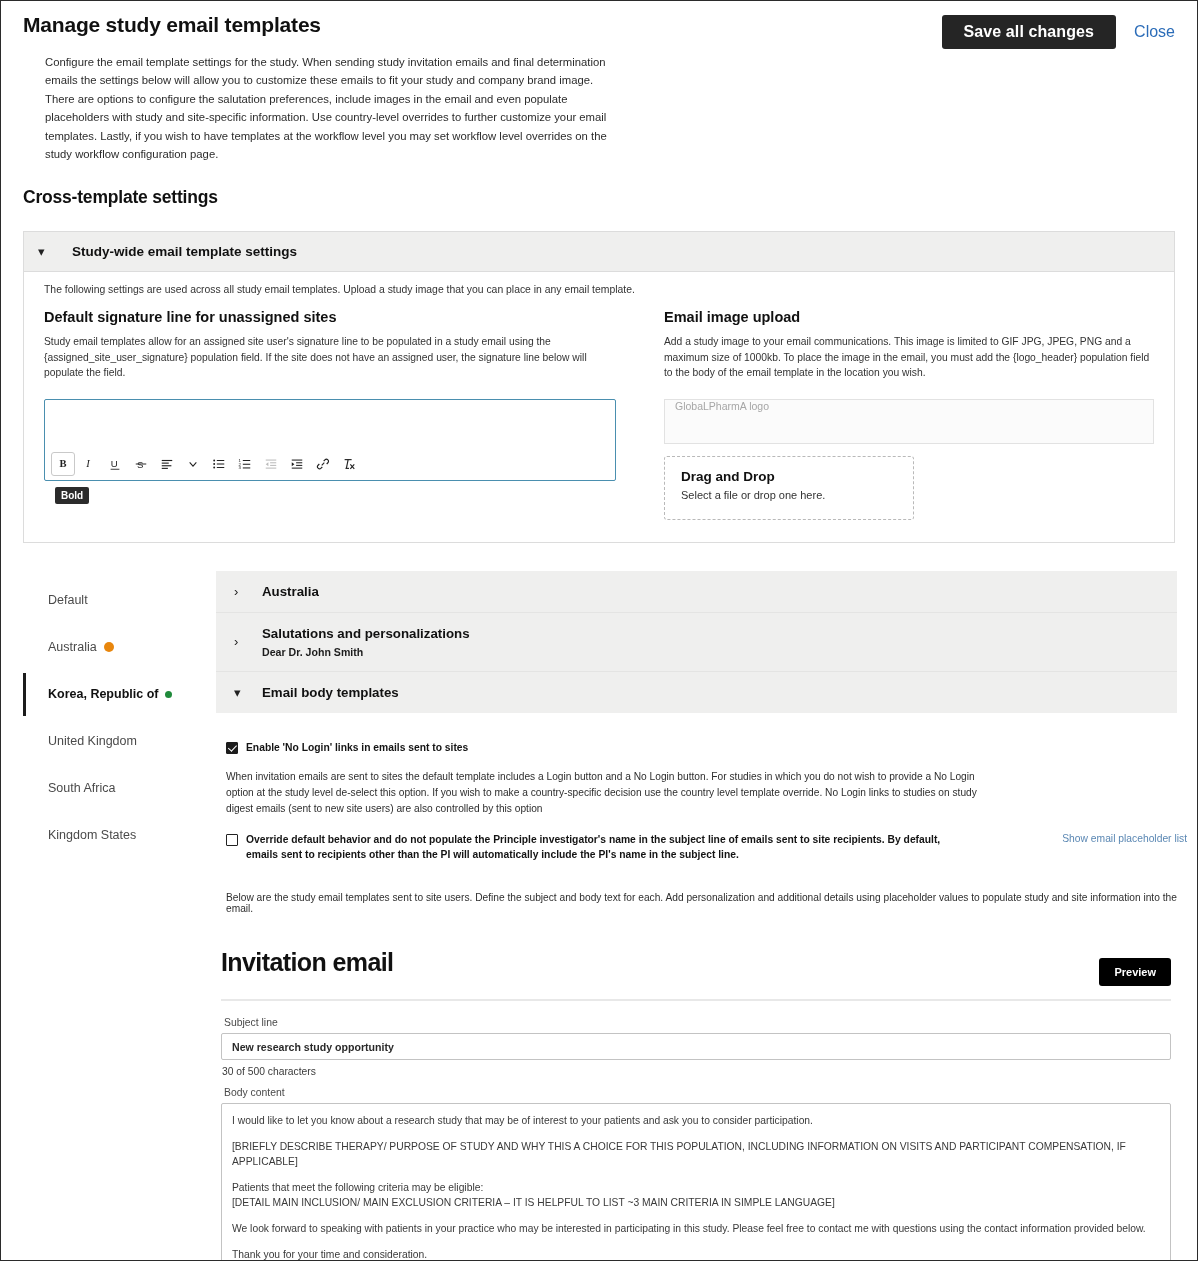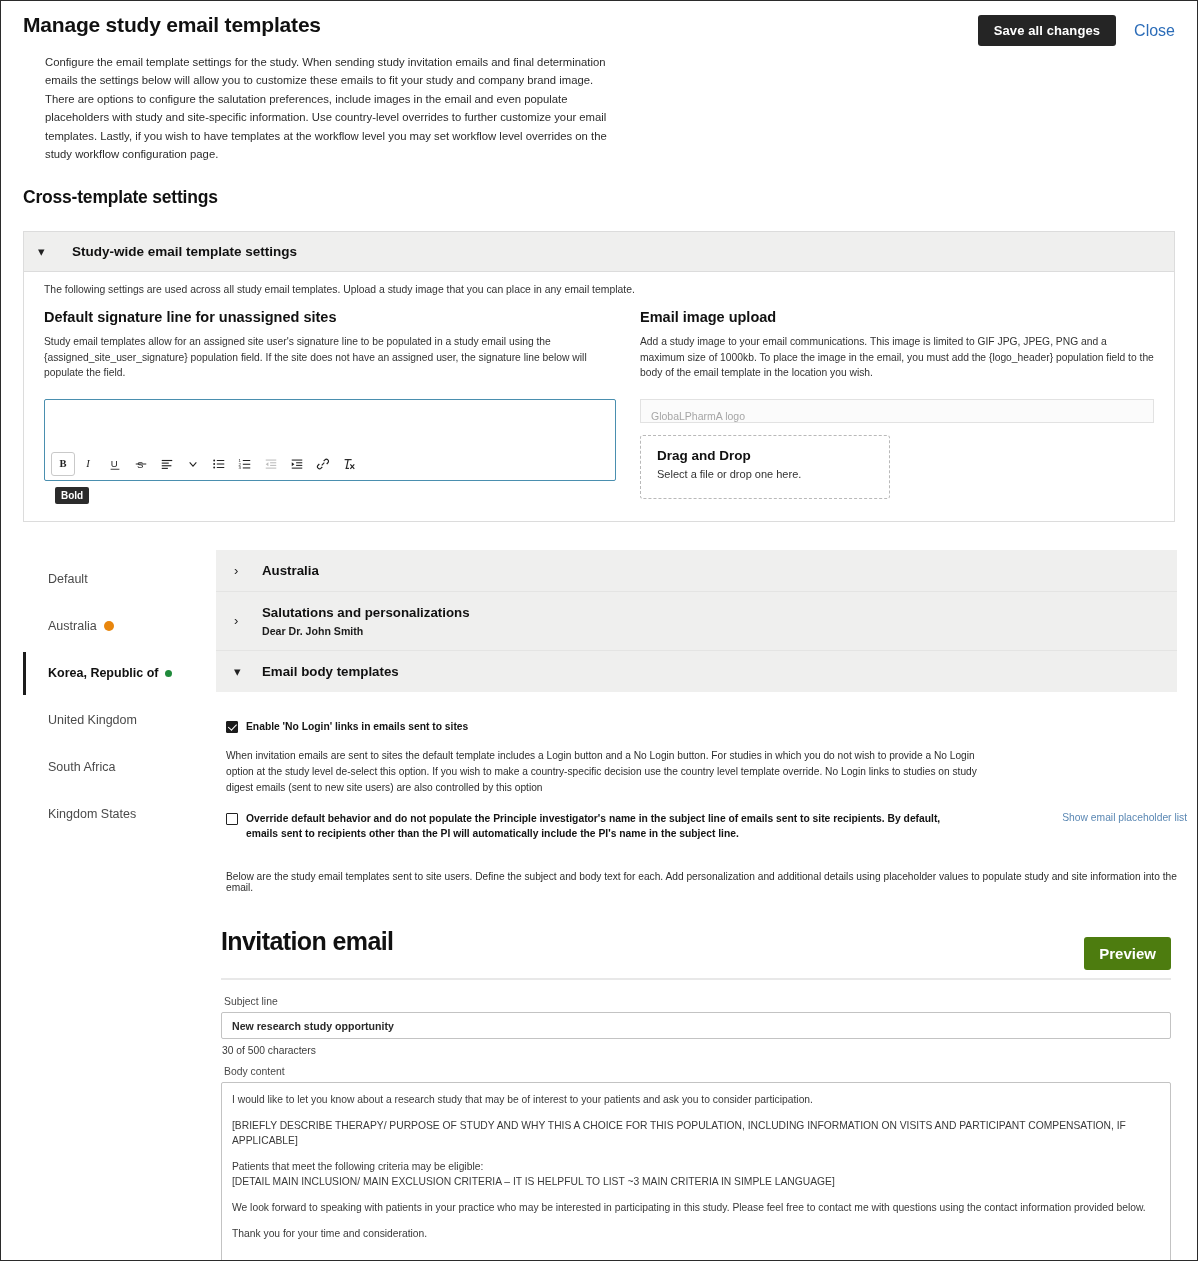--- a/index.html
+++ b/index.html
@@ -26,21 +26,21 @@
   .hdr-title {
     font-size: 21px; font-weight: bold; letter-spacing: -0.2px;
     margin: 6px 0 0 0; color:#111;
   }
   .hdr-actions {
     position:absolute; top: 14px; right: 22px;
     display:flex; align-items:center; gap: 18px;
   }
   .btn-dark {
     background:#252525; color:#fff; border:none; border-radius:3px;
-    font-size: 13px; font-weight:bold; padding: 8px 16px;
+    font-size: 16px; font-weight:bold; padding: 8px 22px;
     font-family:"Liberation Sans", sans-serif; cursor:pointer;
     letter-spacing:.1px;
   }
   .link-blue {
     color:#2b6cb8; font-size: 16px; text-decoration:none; cursor:pointer;
   }
   .intro {
     margin: 16px 22px 0 22px;
     width: 575px;
     font-size: 11.3px; line-height: 1.63; color:#2c2c2c;
@@ -59,21 +59,21 @@
   }
   .card-head {
     background:#efefee; border-bottom:1px solid #dcdcdc;
     padding: 12px 14px; display:flex; align-items:center; gap: 22px;
   }
   .chev { color:#222; font-size: 13px; line-height:1; width:12px; display:inline-block; }
   .card-head-title { font-size:13.5px; font-weight:bold; color:#111; }
   .card-body { padding: 12px 20px 22px 20px; }
   .card-note { font-size: 10.4px; color:#333; margin-bottom: 14px; }
 
-  .cols { display:flex; gap: 24px; }
+  .cols { display:flex; gap: 48px; }
   .col-l { width: 572px; }
   .col-r { flex:1; }
   .sub-h { font-size: 14.5px; font-weight:bold; color:#111; margin: 0 0 9px 0; }
   .sub-p { font-size: 10.3px; line-height:1.5; color:#333; margin:0; }
 
   
   .sig-wrap { margin-top: 18px; position:relative; }
   .sig-box {
     border: 1.5px solid #4a8faf; border-radius:2px; height: 82px;
     display:flex; flex-direction:column; justify-content:flex-end;
@@ -89,22 +89,22 @@
   .rte-btn.dim { color:#b9b9b9; }
   .rte-btn svg { display:block; }
   .tooltip {
     position:absolute; left: 11px; top: 88px;
     background:#2b2b2b; color:#fff; font-size:10px; padding: 3px 6px;
     border-radius:2px; font-weight:bold;
   }
 
   
   .up-input {
-    margin-top: 18px; height: 24px; border:1px solid #e2e2e2; background:#fbfbfb;
-    display:flex; align-items:flex-end; padding: 0 10px;
+    margin-top: 18px; height: 45px; border:1px solid #e2e2e2; background:#fbfbfb;
+    display:flex; align-items:flex-start; padding: 0 10px;
     font-size: 10.5px; color:#a6a6a6;
   }
   .dropzone {
     margin-top: 12px; width: 250px; height: 64px;
     border: 1.4px dashed #b9b9b9; border-radius:3px;
     padding: 12px 16px;
   }
   .dz-title { font-size: 13.5px; font-weight:bold; color:#111; }
   .dz-sub { font-size: 11px; color:#333; margin-top: 5px; }
 
@@ -156,22 +156,22 @@
   }
   .below-note { font-size: 10.2px; color:#2e2e2e; margin: 30px 0 0 10px; }
 
   
   .email-block { margin-top: 34px; position:relative; padding-left: 5px; }
   .email-h {
     font-size: 25px; font-weight:bold; color:#111; letter-spacing:-.6px; margin: 0;
   }
   .btn-preview {
     position:absolute; right: 6px; top: 10px;
-    background:#4d7c0f; color:#fff; border:none; border-radius:3px;
-    font-size:15px; font-weight:bold; padding: 8px 15px; cursor:pointer;
+    background:#000000; color:#fff; border:none; border-radius:3px;
+    font-size:11px; font-weight:bold; padding: 8px 15px; cursor:pointer;
     font-family:"Liberation Sans", sans-serif;
     margin-left:26px;
   }
   .rule { height: 2px; background:#e8e8e8; margin-top: 22px; margin-right: 6px; }
   .field-label { font-size: 10.4px; color:#4a4a4a; margin: 16px 0 5px 3px; }
   .text-input {
     height: 27px; border:1px solid #c3c3c3; border-radius:2px; background:#fff;
     display:flex; align-items:center; padding: 0 10px; margin-right: 6px;
     font-size: 10.6px; font-weight:bold; color:#2a2a2a;
   }

